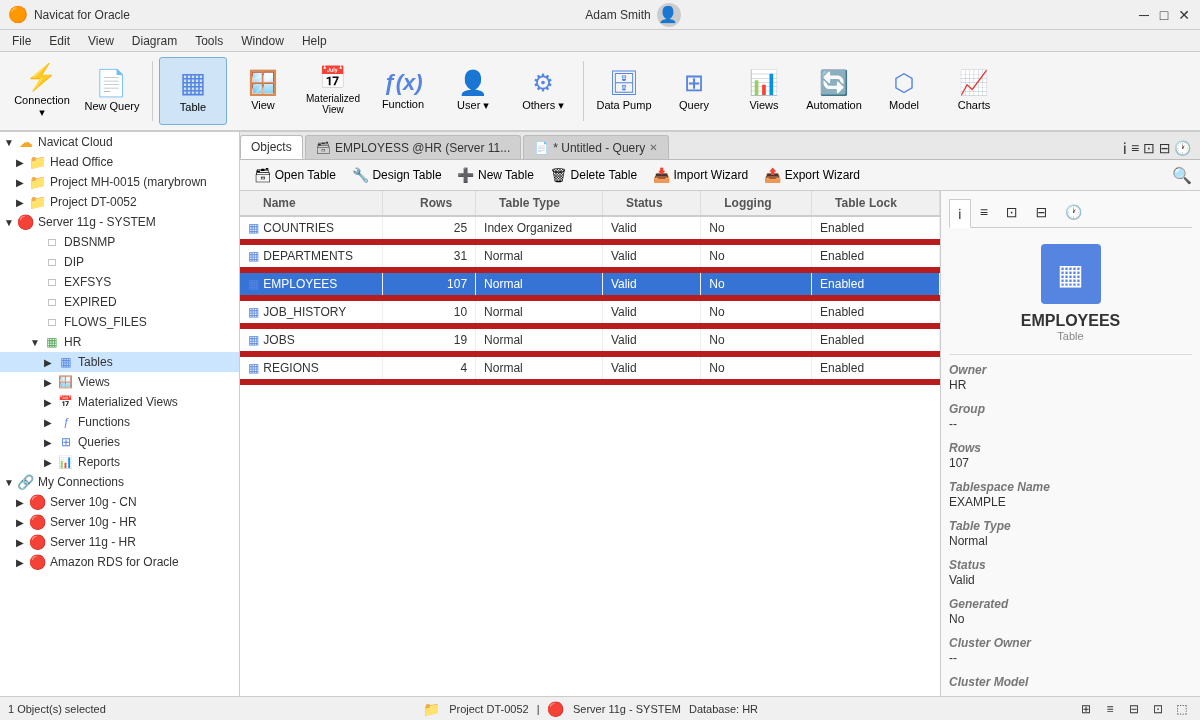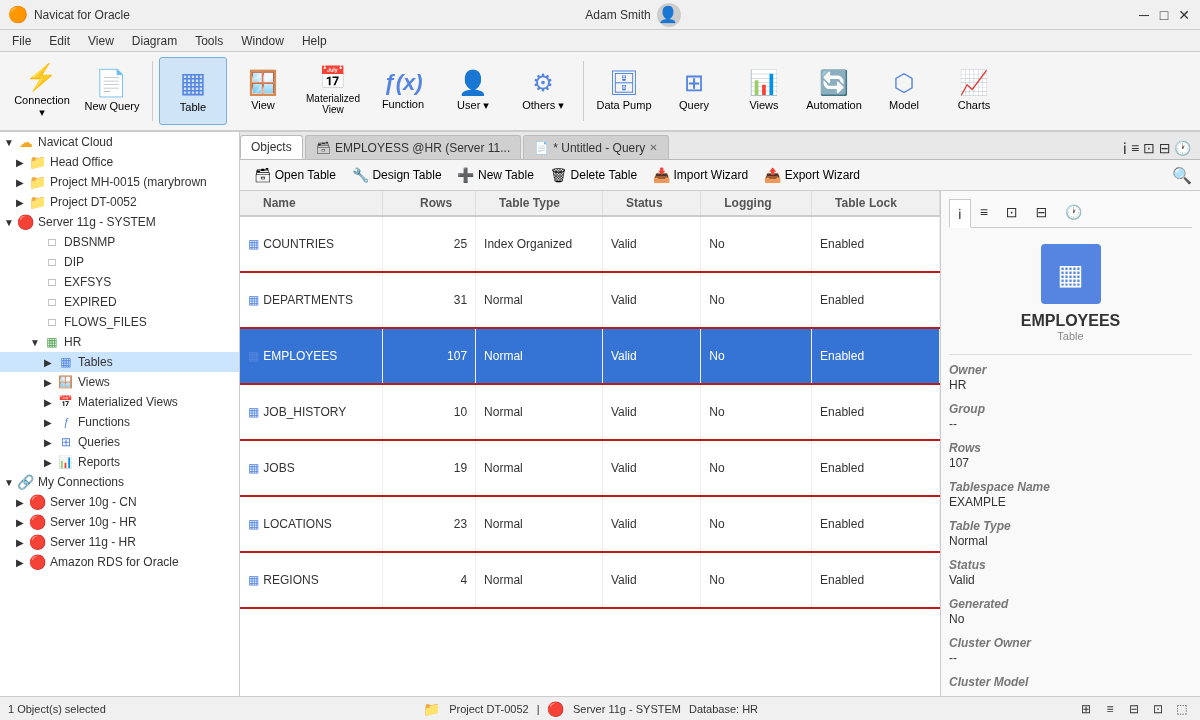--- a/index.html
+++ b/index.html
@@ -47,21 +47,21 @@
     #content-toolbar { display: flex; align-items: center; padding: 4px 8px; background: #f5f5f5; border-bottom: 1px solid #ccc; gap: 4px; }
     .content-btn { display: flex; align-items: center; gap: 3px; padding: 3px 6px; background: transparent; border: none; cursor: pointer; font-size: 12px; border-radius: 2px; }
     .content-btn-icon { font-size: 14px; }
 
     
     #table-area { display: flex; flex: 1; overflow: hidden; }
     #table-container { flex: 1; overflow: auto; background: #fff; }
     table { width: 100%; border-collapse: collapse; }
     thead tr { background: #f0f0f0; }
     th { padding: 5px 23px; text-align: left; border-bottom: 2px solid #ccc; border-right: 1px solid #ddd; font-size: 12px; font-weight: 600; color: #555; white-space: nowrap; cursor: pointer; }
-    td { padding: 20px 8px; border-bottom: 2px solid #b91c1c; border-right: 1px solid #eee; font-size: 12px; white-space: nowrap; }
+    td { padding: 4px 8px; border-bottom: 6px solid #b91c1c; border-right: 1px solid #eee; font-size: 12px; white-space: nowrap; }
     tr.selected td { background: #3574d4; color: #fff; }
     .row-icon { font-size: 12px; color: #5585e0; margin-right: 4px; }
 
     
     #info-panel { width: 260px; background: #f9f9f9; border-left: 1px solid #ccc; overflow-y: auto; padding: 8px; }
     #info-header { display: flex; flex-direction: column; align-items: center; padding: 12px 8px; border-bottom: 1px solid #ddd; margin-bottom: 8px; }
     #info-icon { width: 60px; height: 60px; background: #5585e0; border-radius: 4px; display: flex; align-items: center; justify-content: center; margin-bottom: 8px; }
     #info-icon span { color: white; font-size: 32px; }
     #info-title { font-size: 16px; font-weight: bold; }
     #info-subtitle { font-size: 11px; color: #888; }
@@ -417,30 +417,20 @@
       <span class="row-icon">▦</span>JOBS
     </td>
     <td style="text-align:right;">19</td>
     <td>Normal</td>
     <td>Valid</td>
     <td>No</td>
     <td>Enabled</td>
   </tr>
               <tr>
     <td>
-      <span class="row-icon">▦</span>LOCATIONS
-    </td>
-    <td style="text-align:right;">23</td>
-    <td>Normal</td>
-    <td>Valid</td>
-    <td>No</td>
-    <td>Enabled</td>
-  </tr>
-              <tr>
-    <td>
       <span class="row-icon">▦</span>REGIONS
     </td>
     <td style="text-align:right;">4</td>
     <td>Normal</td>
     <td>Valid</td>
     <td>No</td>
     <td>Enabled</td>
   </tr>
             </tbody>
         </table>

